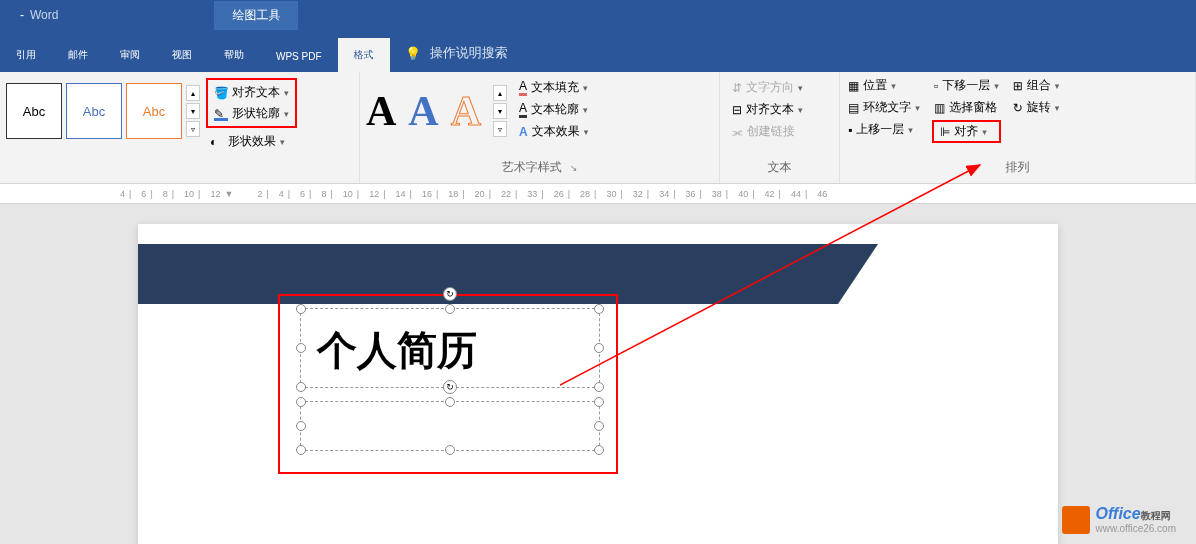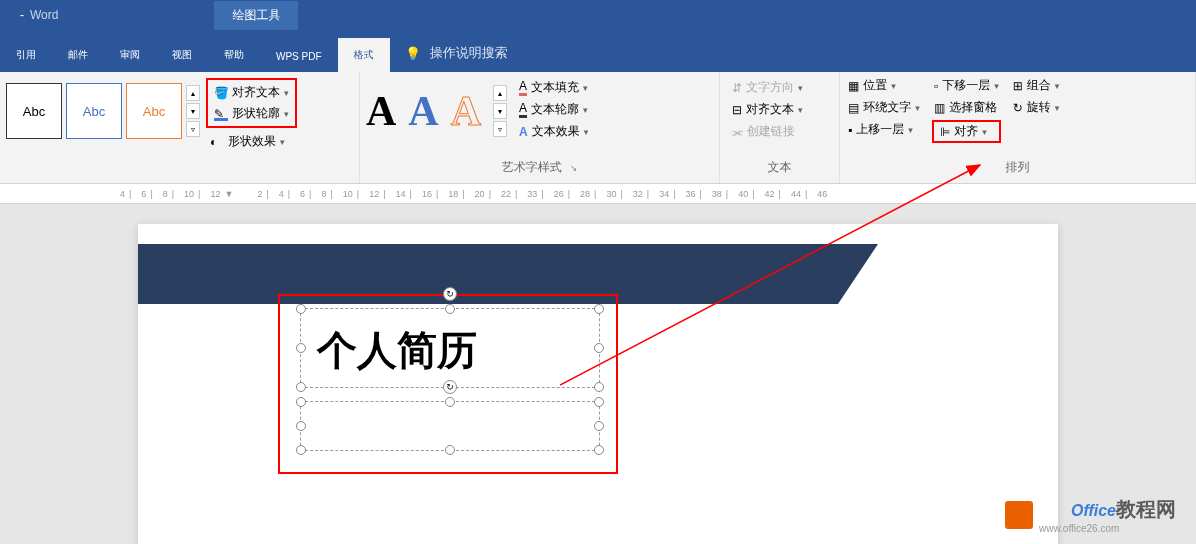--- a/index.html
+++ b/index.html
@@ -61,22 +61,22 @@
     .sel1 { top: 12px; left: 20px; width: 300px; height: 80px; }
     .sel2 { top: 105px; left: 20px; width: 300px; height: 50px; }
     
     .title-text { font-size: 40px; font-weight: bold; padding: 14px 16px; }
     .sub-text { font-size: 18px; padding: 10px 16px; }
     
     .svg-arrow { position: absolute; top: 155px; left: 560px; pointer-events: none; }
     
     .watermark { position: absolute; bottom: 10px; right: 20px; display: flex; align-items: center; gap: 6px; }
     .wm-icon { width: 28px; height: 28px; background: #eb6100; border-radius: 3px; }
-    .wm-text1 { color: #3b7dd8; font-size: 16px; font-weight: bold; font-style: italic; margin-left: 32px; }
-    .wm-text2 { color: #5a5a5a; font-size: 20px; font-weight: bold; }
+    .wm-text1 { color: #3b7dd8; font-size: 16px; font-weight: bold; font-style: italic; }
+    .wm-text2 { color: #5a5a5a; font-size: 10px; font-weight: bold; }
     .wm-url { color: #999; font-size: 10px; }
     .dropdown-caret::after { content: " ▾"; font-size: 9px; color: #666; }
   </style>
 </head>
 <body>
 
 <div class="titlebar">
   <span>-</span>
   <span class="appname">Word</span>
   <span class="context-tool">绘图工具</span>

